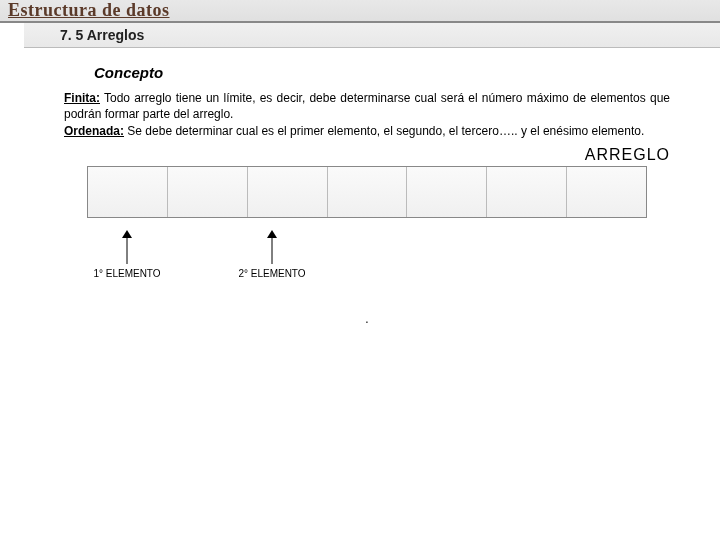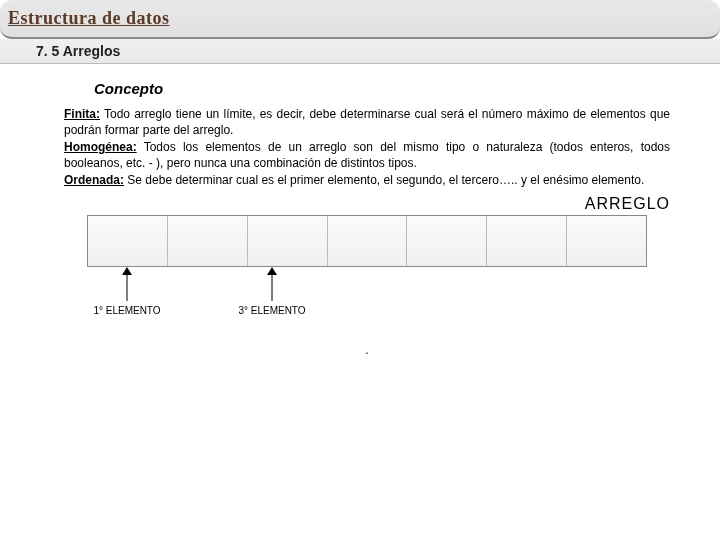--- a/index.html
+++ b/index.html
@@ -7,35 +7,35 @@
     width: 720px;
     height: 540px;
     background: #ffffff;
     font-family: Verdana, Geneva, sans-serif;
     color: #000;
     overflow: hidden;
   }
   .title-bar {
     background: linear-gradient(to bottom, #e8e8e8, #e0e0e0);
     border-bottom: 2px solid #888;
-    padding: 8px 8px;
-    border-radius: 12px;
+    padding: 0 8px;
   }
   .title-text {
     font-family: Georgia, 'Times New Roman', serif;
     font-weight: bold;
     font-size: 18px;
     color: #5b3a29;
     text-decoration: underline;
     letter-spacing: 0.5px;
   }
   .section-bar {
     background: linear-gradient(to bottom, #f0f0f0, #e8e8e8);
     border-bottom: 1px solid #bbb;
     padding: 3px 4px 3px 36px;
+    margin-left: 24px;
   }
   .section-text {
     font-weight: bold;
     font-size: 14px;
     color: #222;
   }
   .content {
     padding: 10px 50px 0 64px;
   }
   .concept-heading {
@@ -79,21 +79,21 @@
     display: flex;
   }
   .array-cell {
     flex: 1;
     border-right: 1px solid #bbb;
   }
   .array-cell:last-child { border-right: none; }
   .arrow-row {
     position: relative;
     width: 560px;
-    margin: 0 auto;
+    margin: 12px auto;
     height: 70px;
   }
   .arrow {
     position: absolute;
     top: 0;
     width: 90px;
     text-align: center;
   }
   .arrow svg { display: block; margin: 0 auto; }
   .arrow-label {
@@ -121,23 +121,20 @@
 
 <div class="content">
 
   <div class="concept-heading">Concepto</div>
 
 
   <p class="body-text">
     <span class="term-label">Finita:</span><span> Todo arreglo tiene un límite, es decir, debe determinarse cual será el número máximo de elementos que podrán formar parte del arreglo.</span>
   </p>
   <p class="body-text">
-    <span class="term-label">Homogénea:</span><span> Todos los elementos de un arreglo son del mismo tipo o naturaleza (todos enteros, todos booleanos, etc. - ), pero nunca una combinación de distintos tipos.</span>
-  </p>
-  <p class="body-text">
     <span class="term-label">Ordenada:</span><span> Se debe determinar cual es el primer elemento, el segundo, el tercero….. y el enésimo elemento.</span>
   </p>
 
   <div class="diagram-title">ARREGLO</div>
 
   <div class="array-box">
     <div class="array-cell"></div>
     <div class="array-cell"></div>
     <div class="array-cell"></div>
     <div class="array-cell"></div>
@@ -152,19 +149,19 @@
         <line x1="8" y1="34" x2="8" y2="6" stroke="#000" stroke-width="1"></line>
         <polygon points="8,0 3,8 13,8" fill="#000"></polygon>
       </svg>
       <div class="arrow-label">1° ELEMENTO</div>
     </div>
     <div class="arrow" style="left:140px;">
       <svg width="16" height="34">
         <line x1="8" y1="34" x2="8" y2="6" stroke="#000" stroke-width="1"></line>
         <polygon points="8,0 3,8 13,8" fill="#000"></polygon>
       </svg>
-      <div class="arrow-label">3° ELEMENTO</div>
+      <div class="arrow-label">2° ELEMENTO</div>
     </div>
   </div>
 
   <div class="dot">.</div>
 
 </div>
 
 </body></html>

